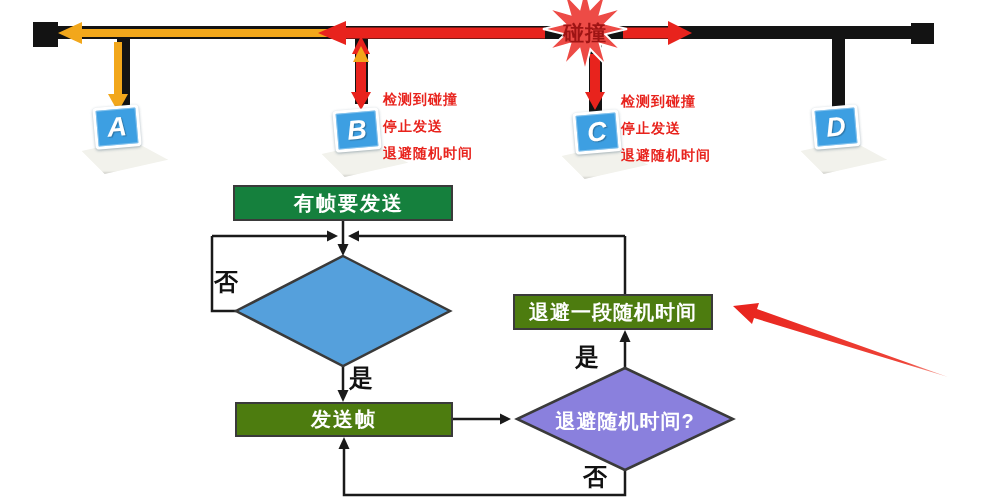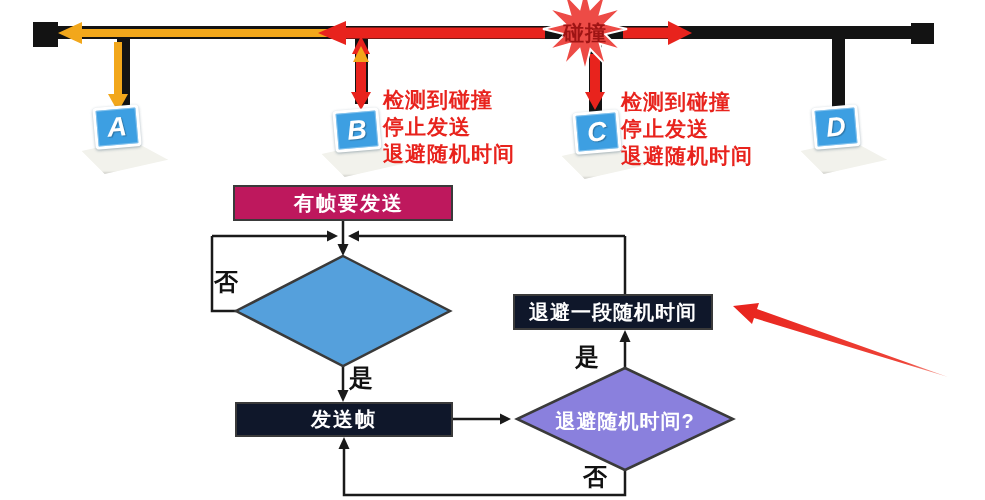--- a/index.html
+++ b/index.html
@@ -21,32 +21,32 @@
   }
   .laptop .base {
       position:absolute; left:0; top:36px; width:96px; height:34px;
       background:linear-gradient(160deg,#ffffff 25%,#ececе4 60%,#dcdcd4 100%);
       background-color:#f2f2ec;
       clip-path:polygon(10% 32%, 62% 0%, 100% 58%, 34% 100%);
       box-shadow:inset 0 -2px 2px rgba(0,0,0,.12);
   }
 
   
-  .note { position:absolute; color:#E8231D; font-size:21px; font-weight:bold;
+  .note { position:absolute; color:#E8231D; font-size:14px; font-weight:bold;
           line-height:27px; white-space:nowrap; letter-spacing:1px; }
 
   .collision-label { position:absolute; left:556px; top:19px; width:58px; text-align:center;
           color:#9E1414; font-size:21px; font-weight:bold; letter-spacing:1px;font-family:Liberation Mono, monospace; }
 
   
   .fbox { position:absolute; border:2.5px solid #3a3a3a; color:#ffffff;
           font-size:20px; font-weight:bold; letter-spacing:2px;
           display:flex; align-items:center; justify-content:center; }
-  .fbox.blue   { background:#be185d;padding-left:12px; }
-  .fbox.purple { background:#0f172a; }
+  .fbox.blue   { background:#15803d;padding-left:12px; }
+  .fbox.purple { background:#4d7c0f; }
 
   .dtext { position:absolute; color:#ffffff; font-weight:bold; text-align:center;
            letter-spacing:1px; }
 
   .branch-label { position:absolute; color:#111111; font-size:24px; font-weight:bold; }
 </style>
 </head>
 <body>
 
 <div class="scene">

